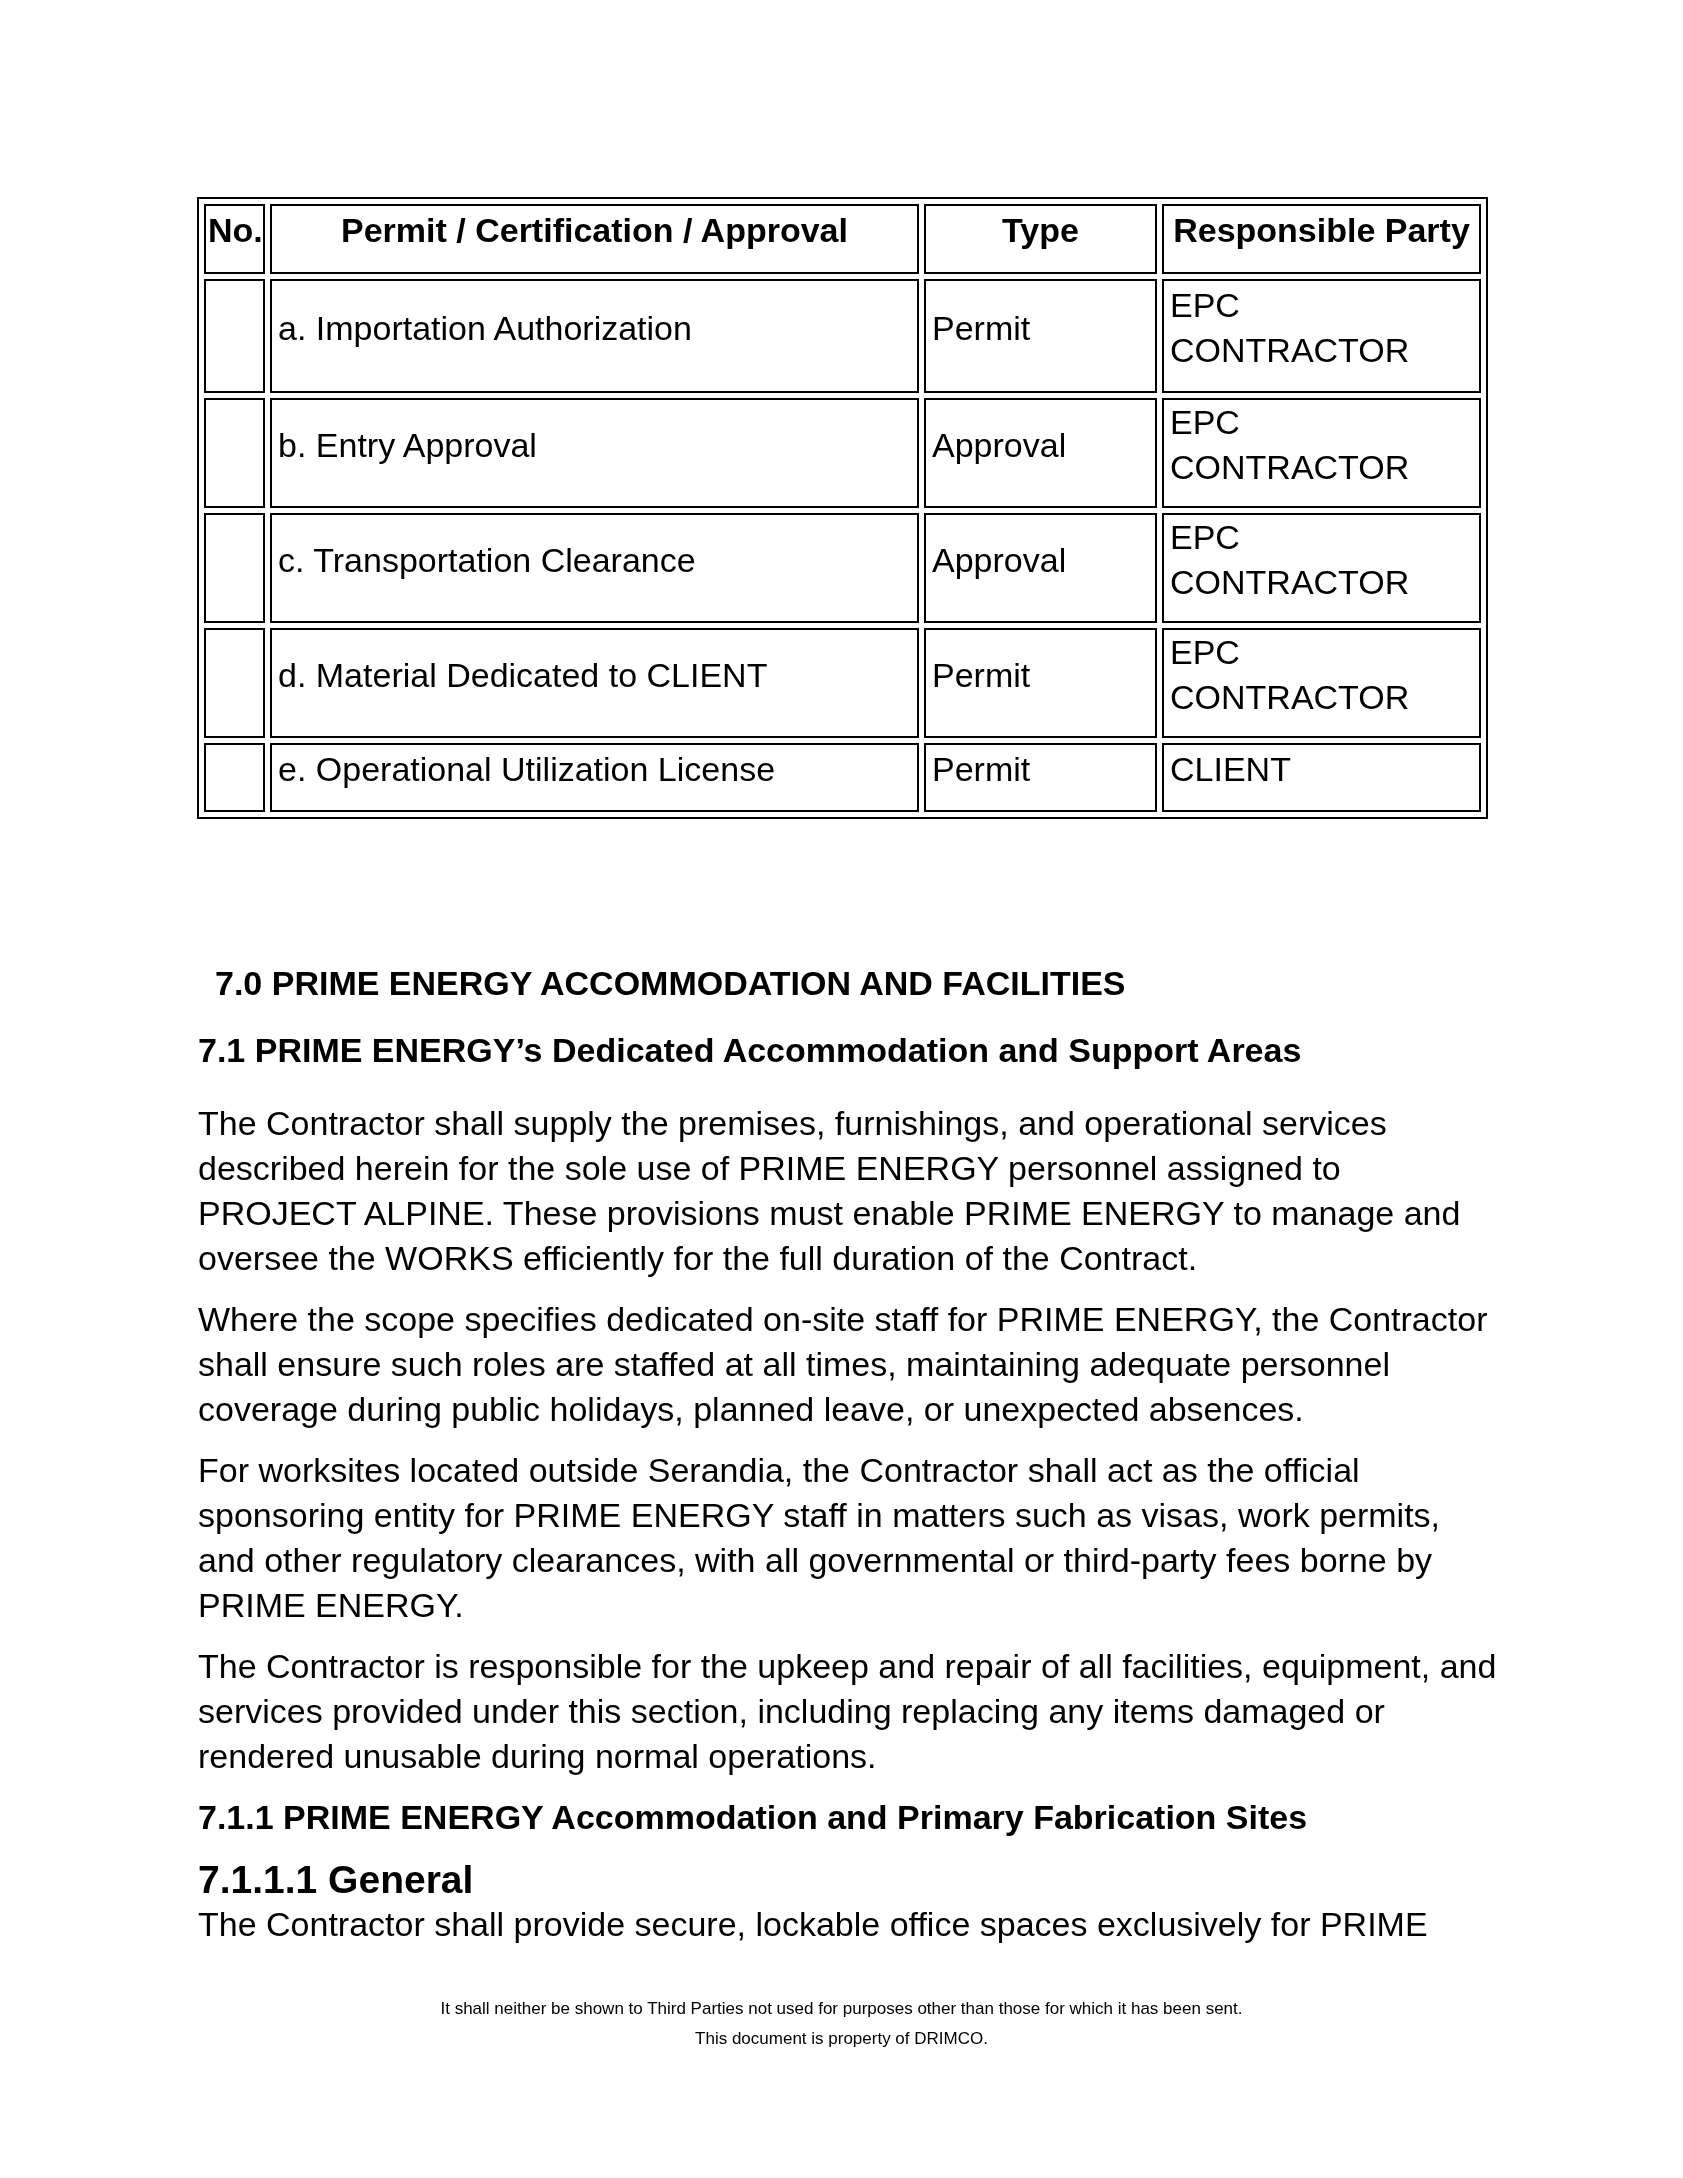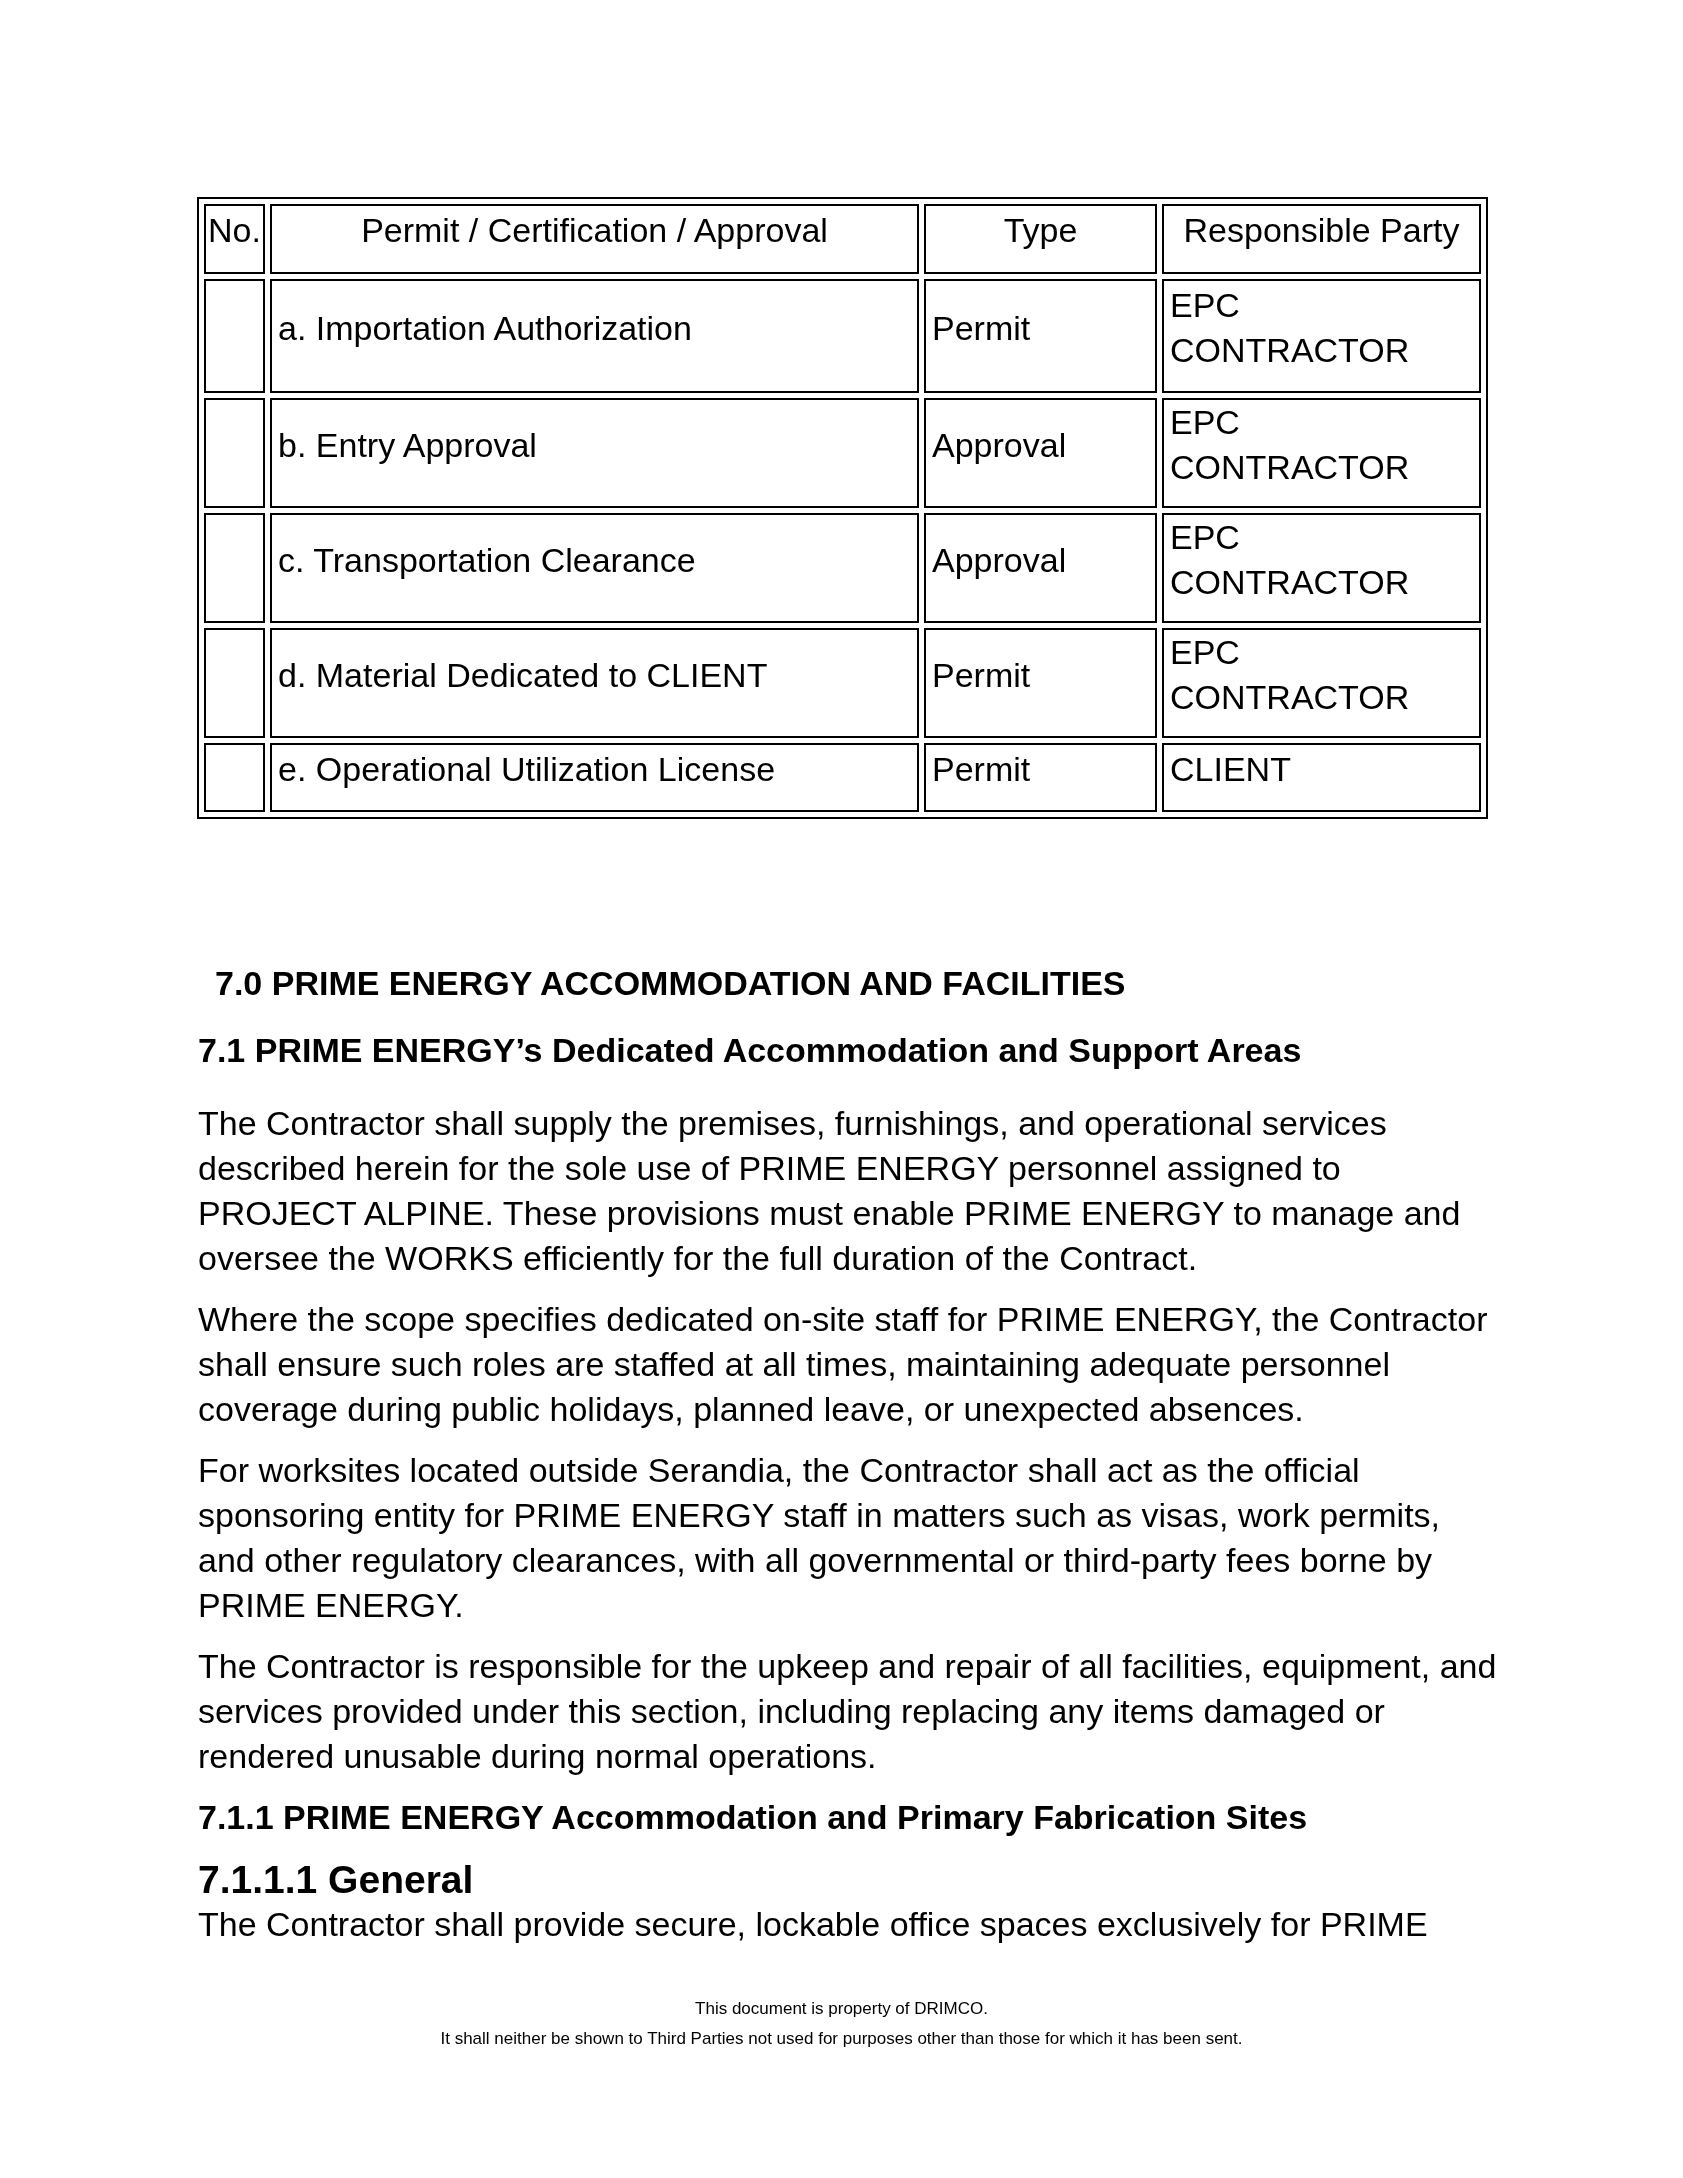--- a/index.html
+++ b/index.html
@@ -22,21 +22,21 @@
     border: 2px solid #000;
     table-layout: fixed;
   }
   table.permits th, table.permits td {
     border: 2px solid #000;
     font-size: 34px;
     line-height: 45px;
     overflow: hidden;
   }
   table.permits th {
-    font-weight: normal;
+    font-weight: bold;
     vertical-align: top;
     padding: 2px 6px 0 6px;
     height: 70px;
     text-align: center;
   }
   table.permits th.c1 { text-align: left; padding: 2px 1px 0 2px; }
   table.permits td {
     vertical-align: middle;
     text-align: left;
     padding: 0 6px 16px 6px;
@@ -144,17 +144,17 @@
     <p class="body-para">For worksites located outside Serandia, the Contractor shall act as the official sponsoring entity for PRIME ENERGY staff in matters such as visas, work permits, and other regulatory clearances, with all governmental or third-party fees borne by PRIME ENERGY.</p>
     <p class="body-para">The Contractor is responsible for the upkeep and repair of all facilities, equipment, and services provided under this section, including replacing any items damaged or rendered unusable during normal operations.</p>
 
     <div class="h-sub2">7.1.1 PRIME ENERGY Accommodation and Primary Fabrication Sites</div>
     <div class="h-sub3">7.1.1.1 General</div>
 
     <p class="body-para">The Contractor shall provide secure, lockable office spaces exclusively for PRIME</p>
   </div>
 
   <div class="footer">
+    <div>It shall neither be shown to Third Parties not used for purposes other than those for which it has been sent.</div>
     <div>This document is property of DRIMCO.</div>
-    <div>It shall neither be shown to Third Parties not used for purposes other than those for which it has been sent.</div>
   </div>
 </div>
 
 
 </body></html>

